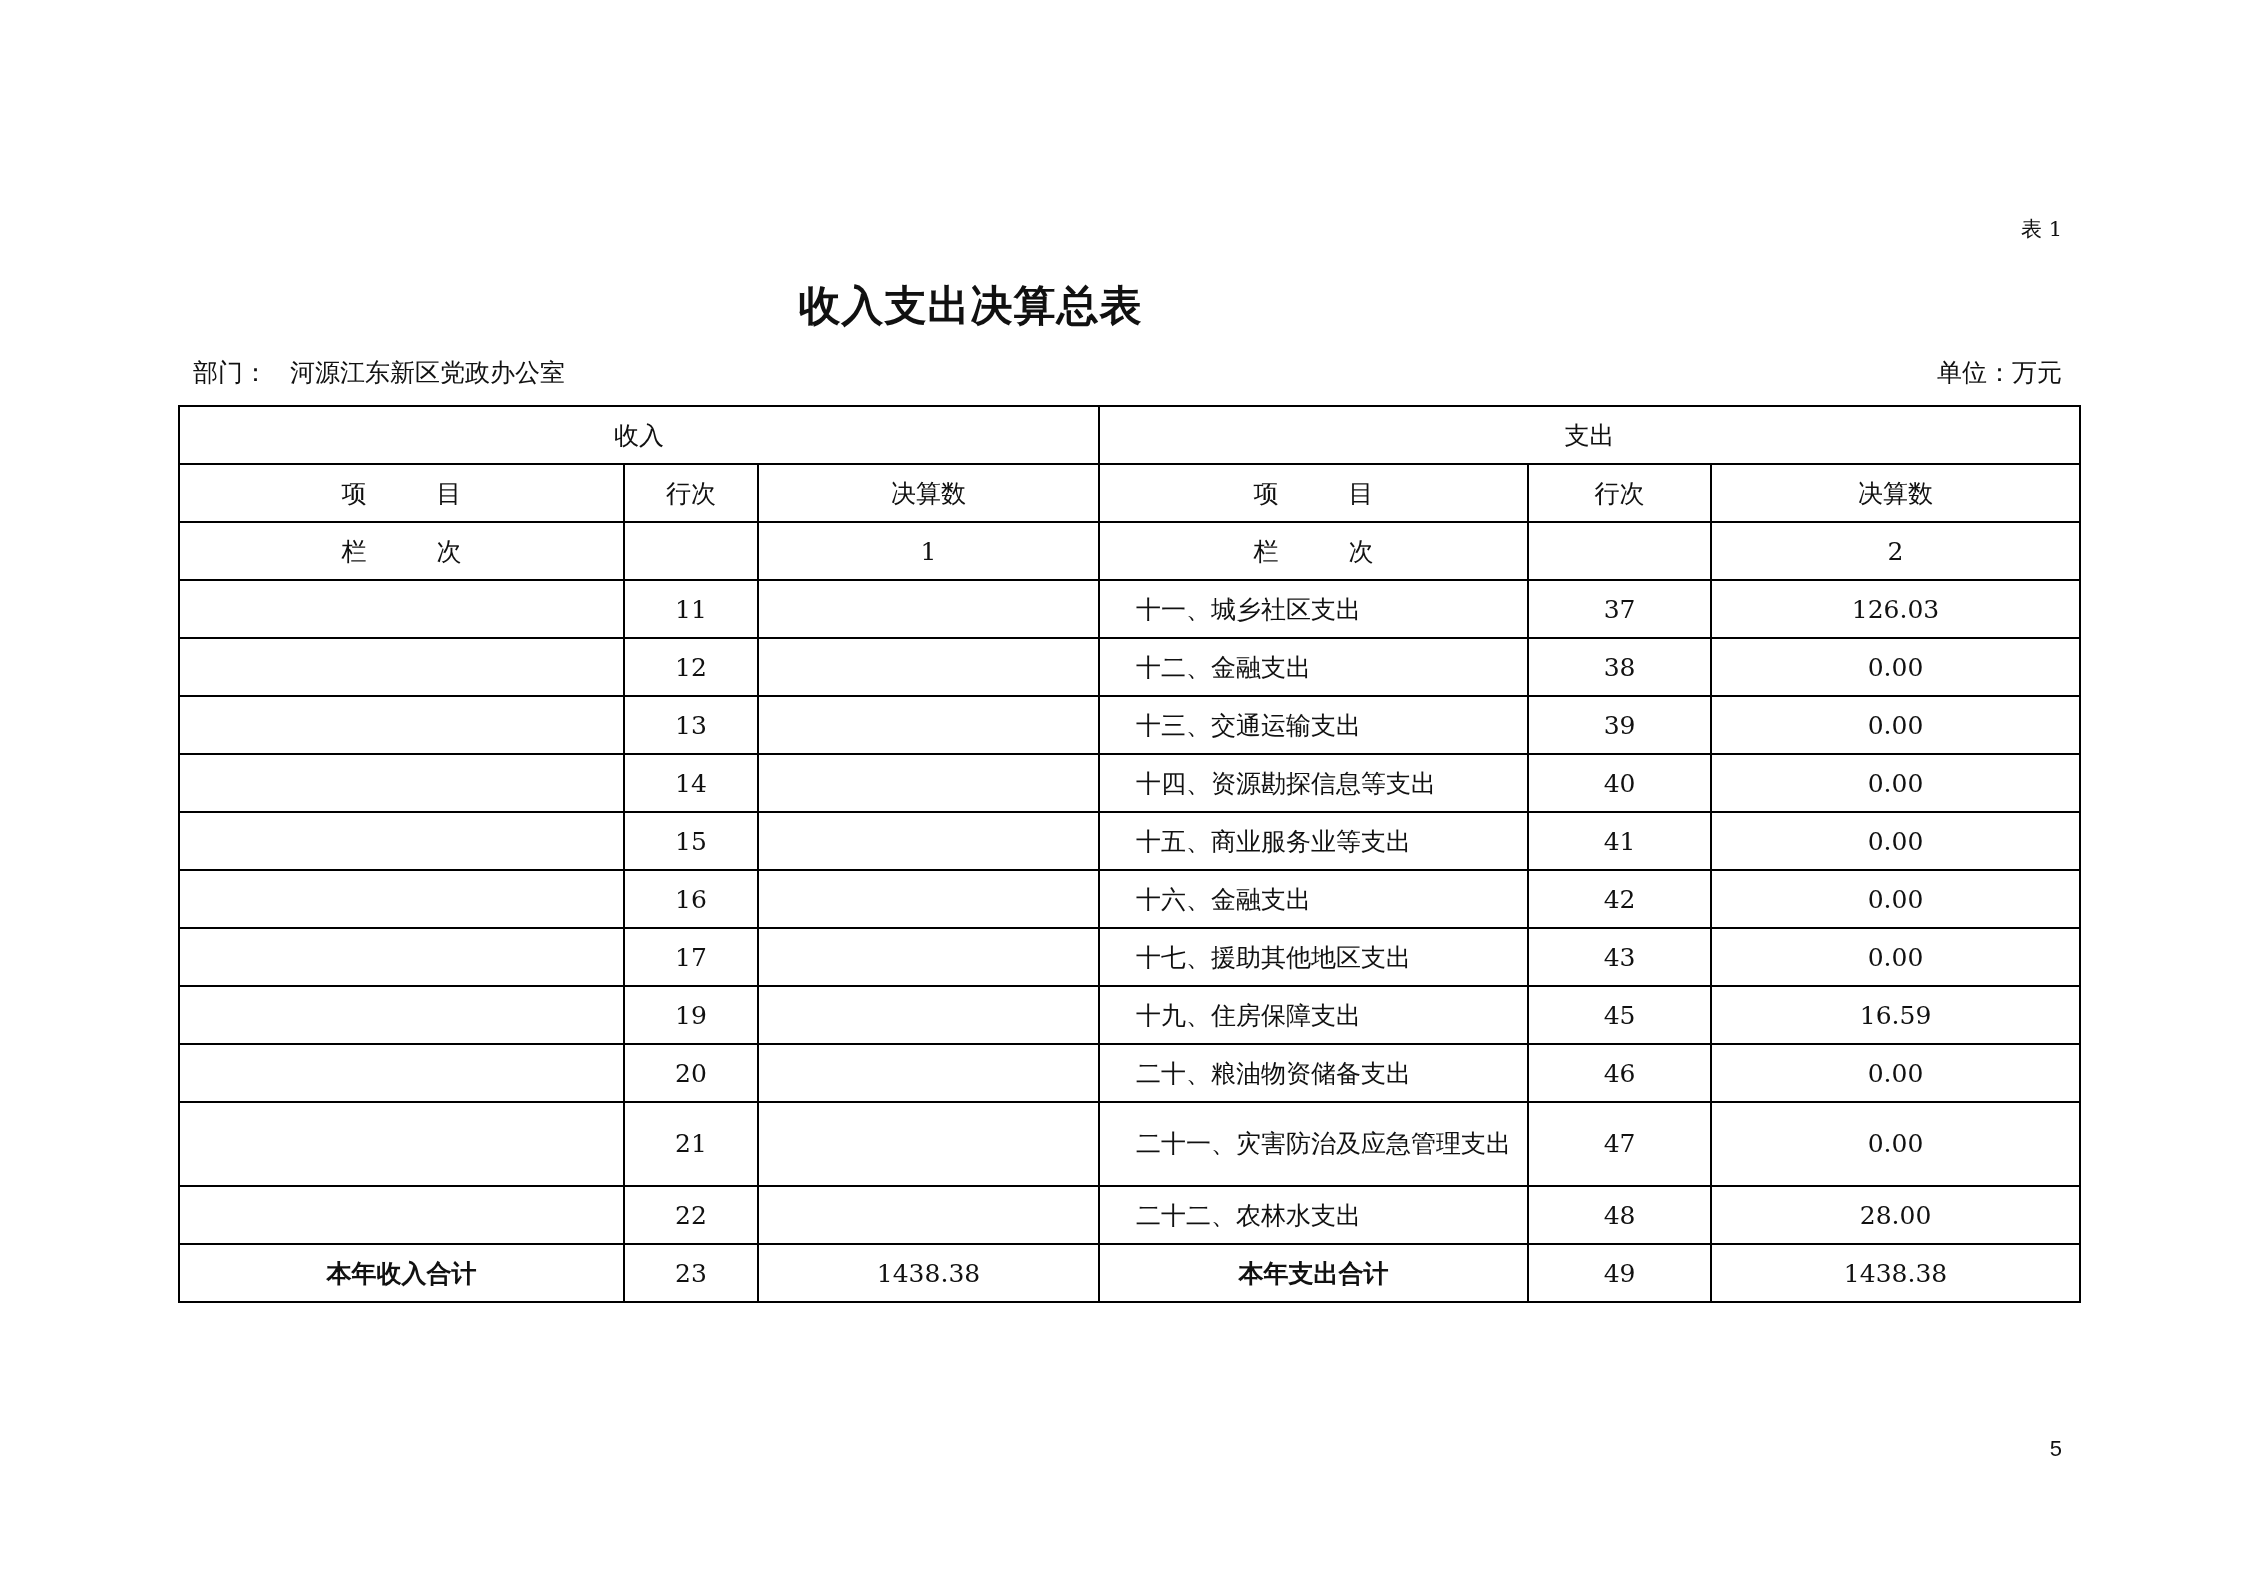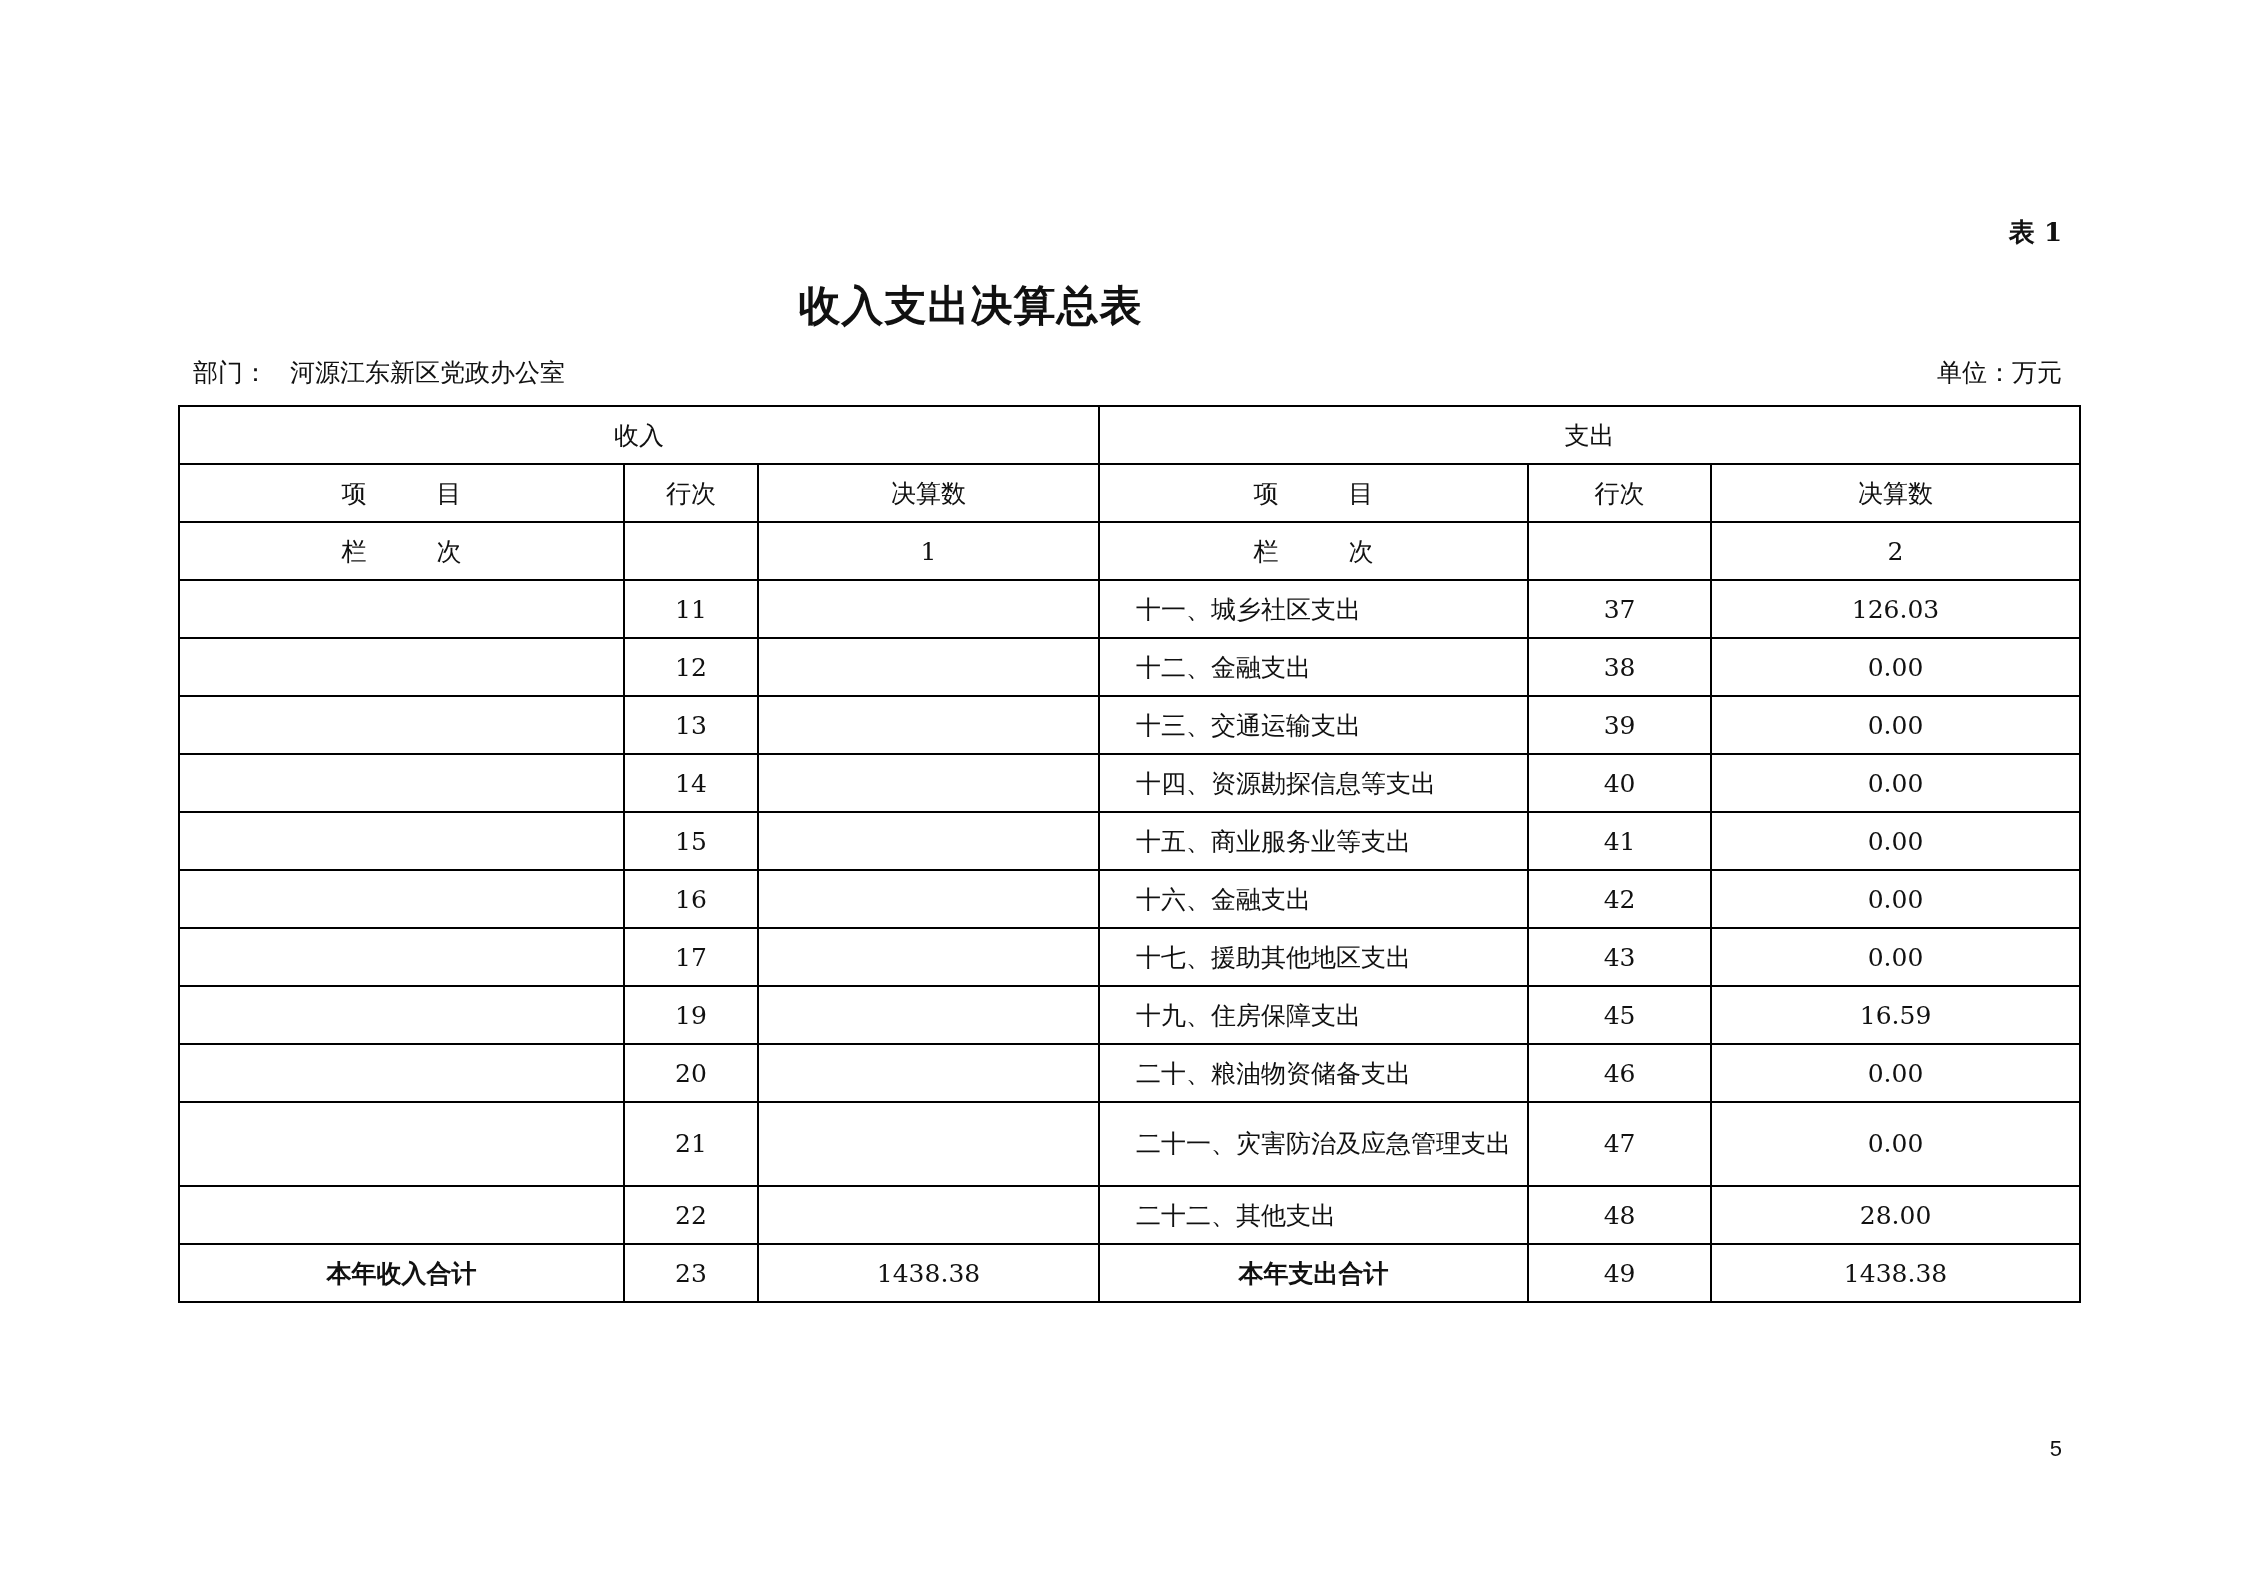--- a/index.html
+++ b/index.html
@@ -1,18 +1,18 @@
 <!DOCTYPE html>
 <html><head>
 <meta charset="utf-8">
 <style>
   html, body { margin:0; padding:0; background:#fff; }
   body { width:2245px; height:1587px; position:relative; overflow:hidden;
          font-family:"DejaVu Serif","Liberation Serif",serif; color:#111; }
-  .table-no { position:absolute; top:215px; right:183px; font-size:26px;font-weight:bold; }
+  .table-no { position:absolute; top:215px; right:183px; font-size:21px; }
   .title { position:absolute; top:278px; left:0; width:1941px; text-align:center;
            font-family:"DejaVu Sans","Liberation Sans",sans-serif; font-weight:bold; font-size:42px; letter-spacing:1px; }
   .dept { position:absolute; top:356px; left:193px; font-size:25px; }
   .dept span + span { margin-left:22px; }
   .unit { position:absolute; top:356px; right:183px; font-size:25px; }
   table.main { position:absolute; top:405px; left:178px; width:1901px; border-collapse:collapse; table-layout:fixed; font-size:25px; }
   table.main td { border:2.5px solid #000; height:56px; padding:0 14px; text-align:center; vertical-align:middle; overflow:hidden; }
   table.main td.left { text-align:left;padding-left:36px; }
   table.main td.right { text-align:center; }
   table.main tr.tall td { height:82px; line-height:36px; }
@@ -138,21 +138,21 @@
         <td>21</td>
         <td class="right"></td>
         <td class="left">二十一、灾害防治及应急管理支出</td>
         <td>47</td>
         <td class="right">0.00</td>
       </tr>
       <tr>
         <td class="left"></td>
         <td>22</td>
         <td class="right"></td>
-        <td class="left">二十二、其他支出</td>
+        <td class="left">二十二、农林水支出</td>
         <td>48</td>
         <td class="right">28.00</td>
       </tr>
       <tr>
         <td class="bold">本年收入合计</td>
         <td>23</td>
         <td class="right">1438.38</td>
         <td class="bold">本年支出合计</td>
         <td>49</td>
         <td class="right">1438.38</td>

